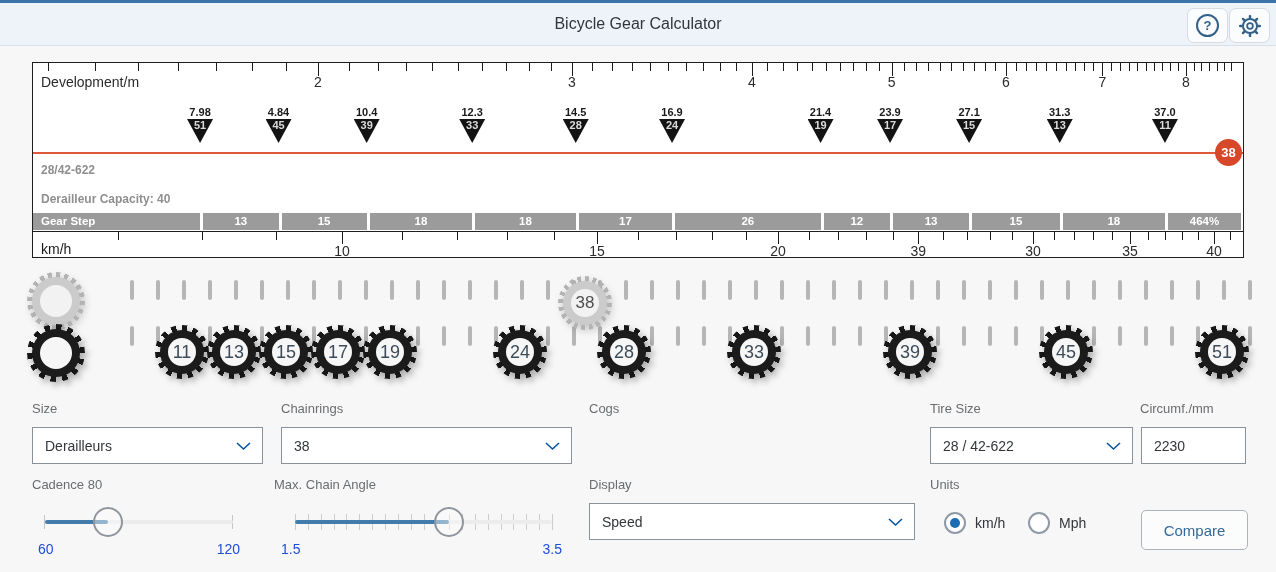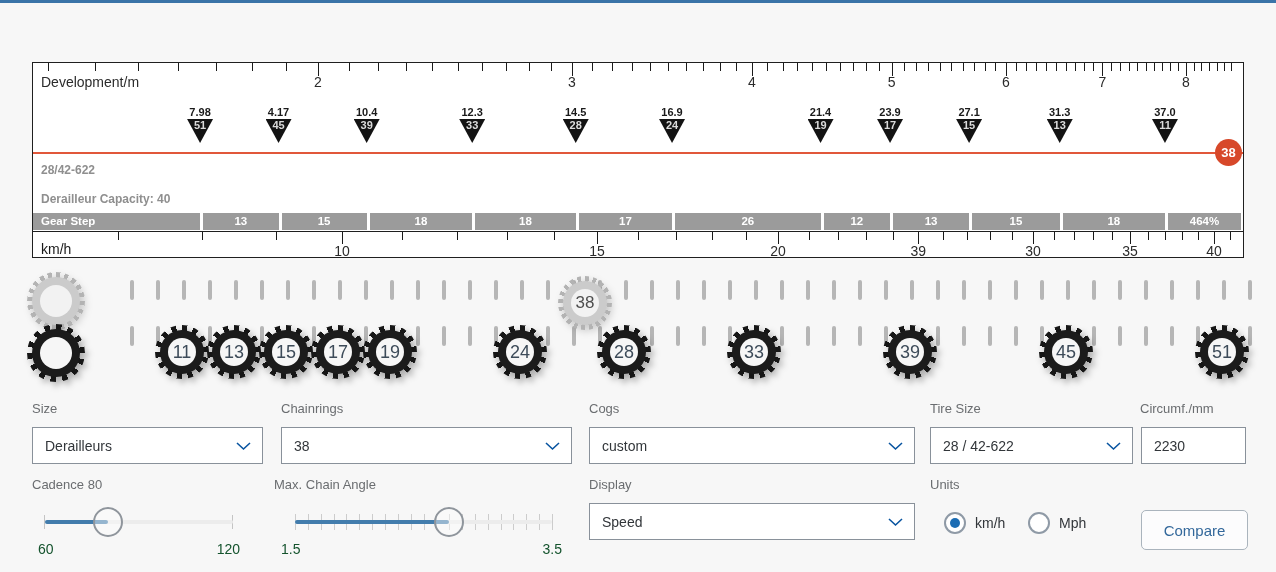--- a/index.html
+++ b/index.html
@@ -51,31 +51,53 @@
   
   .f-label{position:absolute;font-size:13px;color:#6a6d70;}
   .box{position:absolute;height:37px;background:#fff;border:1px solid #89919a;box-sizing:border-box;display:flex;align-items:center;font-size:14px;color:#32363a;padding-left:12px;cursor:pointer;}
   .box .chev{position:absolute;right:11px;top:14px;}
   .inputbox{cursor:text;}
   .sl-track{position:absolute;height:4px;background:#ececec;border-radius:2px;}
   .sl-fill{position:absolute;height:4px;background:#427cac;border-radius:2px;}
   .sl-handle{position:absolute;width:30px;height:30px;border:2px solid #8f959c;border-radius:50%;background:rgba(250,250,250,0.45);box-sizing:border-box;cursor:pointer;}
   .sl-end{position:absolute;width:1px;height:14px;background:#c4c4c4;}
   .sl-tick{position:absolute;width:1px;height:16px;background:#cccccc;}
-  .sl-minmax{position:absolute;font-size:14px;color:#14532d;}
+  .sl-minmax{position:absolute;font-size:14px;color:#1d4ed8;}
   .radio{position:absolute;width:22px;height:22px;border:2px solid #8f9aa6;border-radius:50%;background:#fff;box-sizing:border-box;cursor:pointer;}
   .radio .dot{position:absolute;left:4px;top:4px;width:10px;height:10px;border-radius:50%;background:#1b6cb3;}
   .r-label{position:absolute;font-size:14px;color:#32363a;}
   #comparebtn{position:absolute;left:1141px;top:510px;width:105px;height:38px;background:#fcfcfd;border:1px solid #aab4bd;border-radius:5px;color:#33689b;font-size:15px;display:flex;align-items:center;justify-content:center;cursor:pointer;}
 </style>
 </head>
 <body>
 
 <div id="app">
   <div id="topstrip"></div>
+  <div id="header">
+    <div id="title">Bicycle Gear Calculator</div>
+    <div class="hbtn" id="helpbtn">
+      <div class="helpcirc">?</div>
+    </div>
+    <div class="hbtn" id="setbtn">
+      <svg width="22" height="22" viewBox="0 0 20 20">
+        <g stroke="#346187" stroke-width="2.2" stroke-linecap="round">
+          <line x1="16.8" y1="10" x2="19" y2="10"></line>
+            <line x1="14.81" y1="14.81" x2="16.4" y2="16.4"></line>
+          <line x1="10" y1="16.8" x2="10" y2="19"></line>
+            <line x1="5.19" y1="14.81" x2="3.6" y2="16.4"></line>
+          <line x1="3.2" y1="10" x2="1" y2="10"></line>
+            <line x1="5.19" y1="5.19" x2="3.6" y2="3.6"></line>
+          <line x1="10" y1="3.2" x2="10" y2="1"></line>
+            <line x1="14.81" y1="5.19" x2="16.4" y2="3.6"></line>
+        </g>
+        <circle cx="10" cy="10" r="6.4" fill="none" stroke="#346187" stroke-width="1.8"></circle>
+        <circle cx="10" cy="10" r="2.6" fill="none" stroke="#346187" stroke-width="1.6"></circle>
+      </svg>
+    </div>
+  </div>
 
   <div id="panel">
     <div id="devticks">
         <div class="devtick" style="left: 15.274px; height: 8px;"></div>
         <div class="devtick" style="left: 61.6752px; height: 8px;"></div>
         <div class="devtick" style="left: 104.874px; height: 8px;"></div>
         <div class="devtick" style="left: 145.283px; height: 8px;"></div>
         <div class="devtick" style="left: 183.242px; height: 8px;"></div>
         <div class="devtick" style="left: 219.031px; height: 8px;"></div>
         <div class="devtick" style="left: 252.884px; height: 8px;"></div>
@@ -156,21 +178,21 @@
       </div>
     <div id="devaxislabel">Development/m</div>
     <div id="markers">
         <div class="marker" style="left: 167.065px;">
           <div class="mval">7.98</div>
           <div class="mtri">
             <span>51</span>
           </div>
         </div>
         <div class="marker" style="left: 245.516px;">
-          <div class="mval">4.17</div>
+          <div class="mval">4.84</div>
           <div class="mtri">
             <span>45</span>
           </div>
         </div>
         <div class="marker" style="left: 333.67px;">
           <div class="mval">10.4</div>
           <div class="mtri">
             <span>39</span>
           </div>
         </div>
@@ -460,26 +482,20 @@
     <svg class="chev" width="15" height="9">
         <polyline points="1,1 7.5,7 14,1" fill="none" stroke="#0854a0" stroke-width="1.6"></polyline>
       </svg>
   </div>
   <div class="box" style="left:281px;top:427px;width:291px">
     <span>38</span>
     <svg class="chev" width="15" height="9">
         <polyline points="1,1 7.5,7 14,1" fill="none" stroke="#0854a0" stroke-width="1.6"></polyline>
       </svg>
   </div>
-  <div class="box" style="left:589px;top:427px;width:326px">
-    <span>custom</span>
-    <svg class="chev" width="15" height="9">
-        <polyline points="1,1 7.5,7 14,1" fill="none" stroke="#0854a0" stroke-width="1.6"></polyline>
-      </svg>
-  </div>
   <div class="box" style="left:930px;top:427px;width:203px">
     <span>28 / 42-622</span>
     <svg class="chev" width="15" height="9">
         <polyline points="1,1 7.5,7 14,1" fill="none" stroke="#0854a0" stroke-width="1.6"></polyline>
       </svg>
   </div>
   <div class="box inputbox" style="left:1141px;top:427px;width:105px">
     <span>2230</span>
   </div>
 

